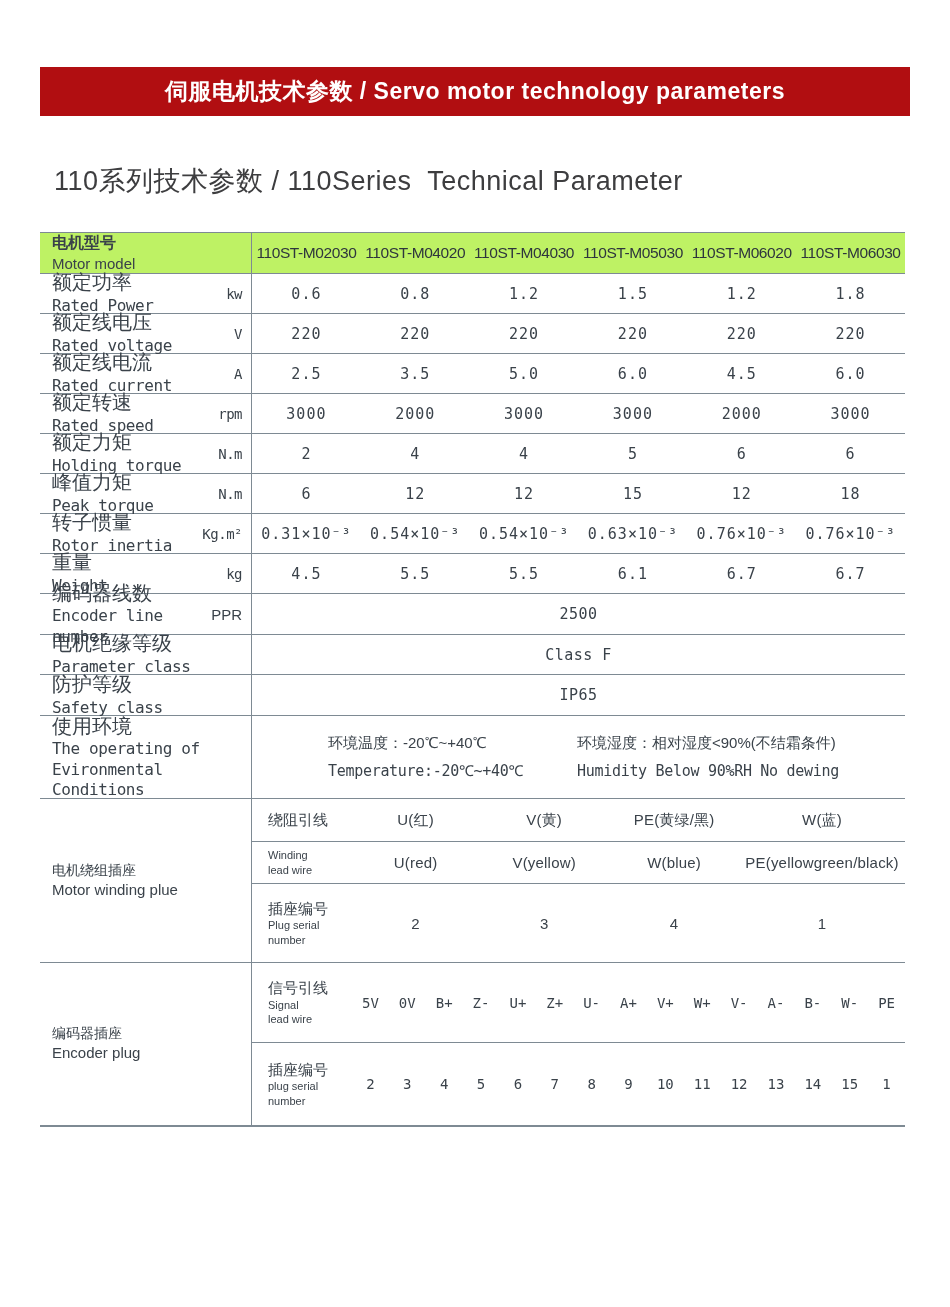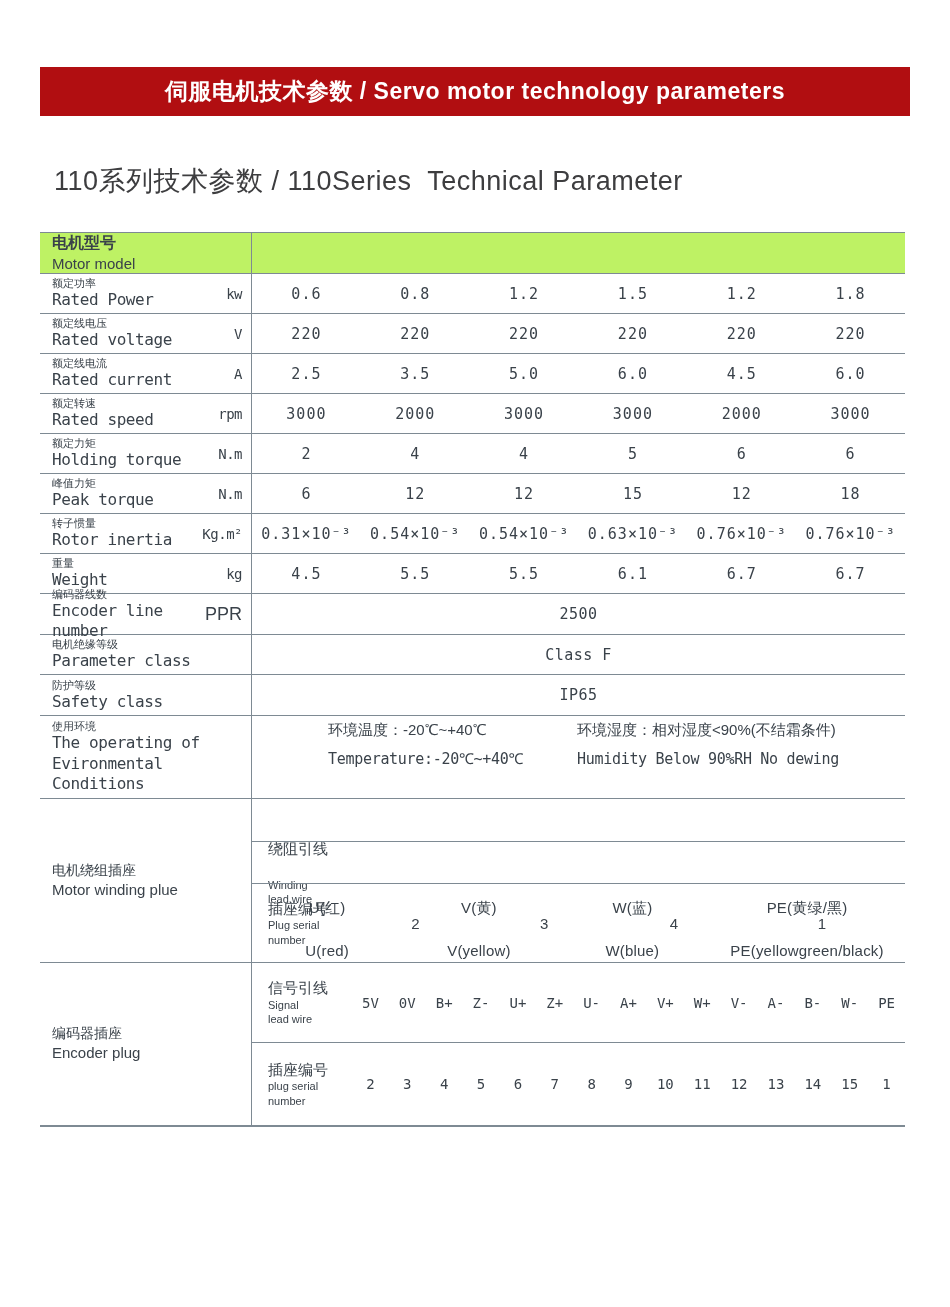--- a/index.html
+++ b/index.html
@@ -30,27 +30,27 @@
     font-size:15px;
   }
   .row{display:flex;border-bottom:1px solid var(--line);}
   .row:last-child{border-bottom:none;}
   .h40{height:40px;} .h41{height:41px;} .h83{height:83px;}
   .left{
     width:212px;flex:0 0 212px;border-right:1px solid var(--line);
     display:flex;align-items:center;
   }
   .lab{flex:1;padding-left:12px;line-height:1.28;}
-  .lab .zh{font-size:11px;}
+  .lab .zh{font-size:20px;}
   .lab .en{font-size:16px;font-family:"DejaVu Sans Mono",monospace;letter-spacing:-0.4px;}
   .unit{
     flex:0 0 48px;text-align:right;padding-right:9px;
     font-family:"DejaVu Sans Mono",monospace;font-size:14px;letter-spacing:-0.5px;
   }
-  .unit.sans{font-family:"Liberation Sans",sans-serif;font-size:18px;letter-spacing:0;}
+  .unit.sans{font-family:"Liberation Sans",sans-serif;font-size:15px;letter-spacing:0;}
   .data{flex:1;display:flex;align-items:stretch;min-width:0;}
   .grid{flex:1;display:grid;}
   .cols-6{grid-template-columns:repeat(6,1fr);}
   .cols-w{grid-template-columns:23% 23.5% 23.5% 30%;}
   .cols-15{grid-template-columns:repeat(15,1fr);}
   .cell{
     display:flex;align-items:center;justify-content:center;
     font-family:"DejaVu Sans Mono","DejaVu Sans",monospace;
     font-size:15px;letter-spacing:1px;white-space:nowrap;
   }
@@ -59,33 +59,33 @@
     color:#2e353d;
   }
   .cell.sans{font-family:"Liberation Sans",sans-serif;letter-spacing:0.2px;}
   .header-row{background:#bef264;}
   .header-row .lab .zh{font-weight:700;font-size:16px;}
   .header-row .lab .en{font-family:"Liberation Sans",sans-serif;font-size:15px;letter-spacing:0;}
   .span-cell{
     flex:1;display:flex;align-items:center;justify-content:center;
     font-family:"DejaVu Sans Mono",monospace;font-size:15px;letter-spacing:0.5px;
   }
-  .env-data{flex:1;display:flex;}
+  .env-data{flex:1;display:flex;align-items:center;}
   .env-block{line-height:1.9;font-size:15px;}
   .env-block .mono{font-family:"DejaVu Sans Mono",monospace;font-size:15px;letter-spacing:-0.3px;}
   .env-temp{padding-left:76px;width:325px;flex:0 0 auto;}
   .env-hum{flex:1;}
   .section-left{align-items:center;}
   .section-lab{padding-left:12px;line-height:1.35;}
   .section-lab .zh{font-size:14px;}
   .section-lab .en{font-size:15px;}
   .section-body{flex:1;display:flex;flex-direction:column;min-width:0;}
   .sub-row{display:flex;align-items:stretch;}
   .sub-row + .sub-row{border-top:1px solid var(--line);}
-  .sub-h42{height:42px;flex-direction:column;} .sub-h79{height:79px;} .sub-h83{height:83px;}
+  .sub-h42{height:42px;} .sub-h79{height:79px;} .sub-h83{height:83px;}
   .sub-label{
     flex:0 0 100px;display:flex;flex-direction:column;justify-content:center;
     padding-left:16px;line-height:1.3;font-size:15px;white-space:nowrap;
   }
   .sub-label .en{font-size:11px;}
 </style>
 </head>
 <body>
 
 <div class="banner">
@@ -95,20 +95,30 @@
 <div class="page-title">110系列技术参数 / 110Series  Technical Parameter</div>
 
 <div class="spec-table">
 
   <div class="row header-row h41">
     <div class="left">
       <div class="lab">
         <div class="zh">电机型号</div>
         <div class="en">Motor model</div>
       </div>
+    </div>
+    <div class="data">
+      <div class="grid cols-6">
+          <div class="cell model">110ST-M02030</div>
+          <div class="cell model">110ST-M04020</div>
+          <div class="cell model">110ST-M04030</div>
+          <div class="cell model">110ST-M05030</div>
+          <div class="cell model">110ST-M06020</div>
+          <div class="cell model">110ST-M06030</div>
+        </div>
     </div>
   </div>
 
   <div class="row h40">
     <div class="left">
         <div class="lab">
       <div class="zh">额定功率</div>
       <div class="en">Rated Power</div>
     </div>
         <div class="unit">kw</div>
@@ -324,22 +334,22 @@
       <div class="zh">电机绕组插座</div>
       <div class="en">Motor winding plue</div>
     </div>
       </div>
     <div class="section-body">
       <div class="sub-row sub-h42">
         <div class="sub-label">绕阻引线</div>
         <div class="grid cols-w">
             <div class="cell sans">U(红)</div>
             <div class="cell sans">V(黄)</div>
+            <div class="cell sans">PE(黄绿/黑)</div>
             <div class="cell sans">W(蓝)</div>
-            <div class="cell sans">PE(黄绿/黑)</div>
           </div>
       </div>
       <div class="sub-row sub-h42">
         <div class="sub-label">
           <div class="en">Winding</div>
           <div class="en">lead wire</div>
         </div>
         <div class="grid cols-w">
             <div class="cell sans">U(red)</div>
             <div class="cell sans">V(yellow)</div>

